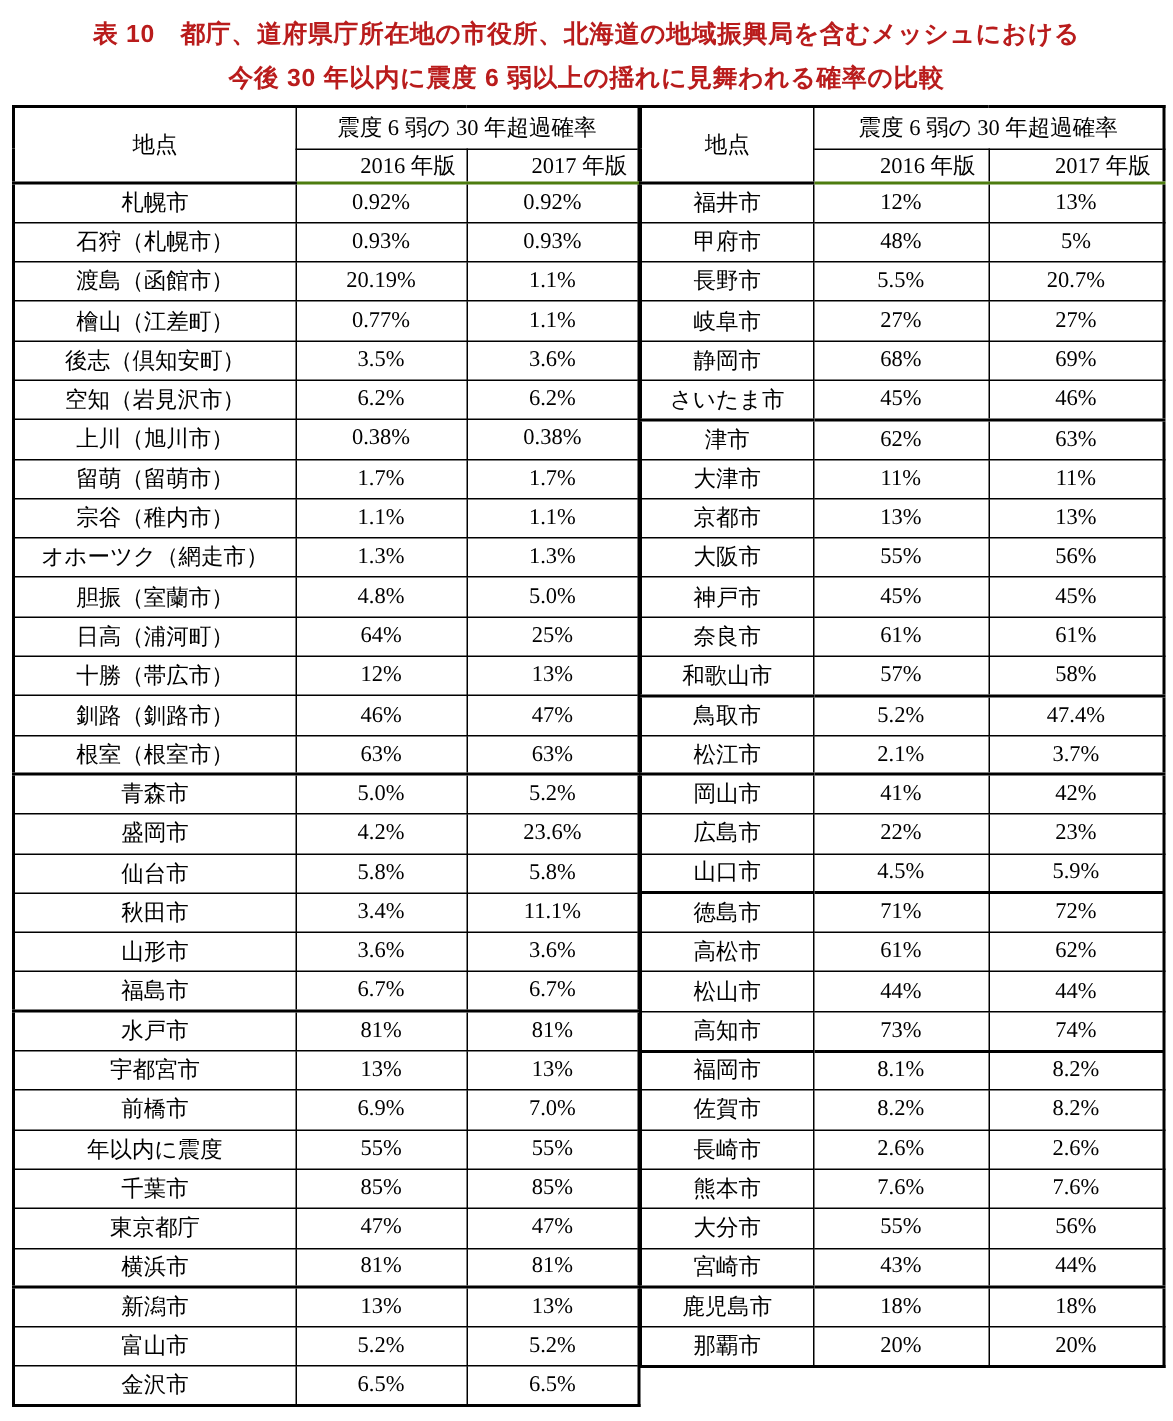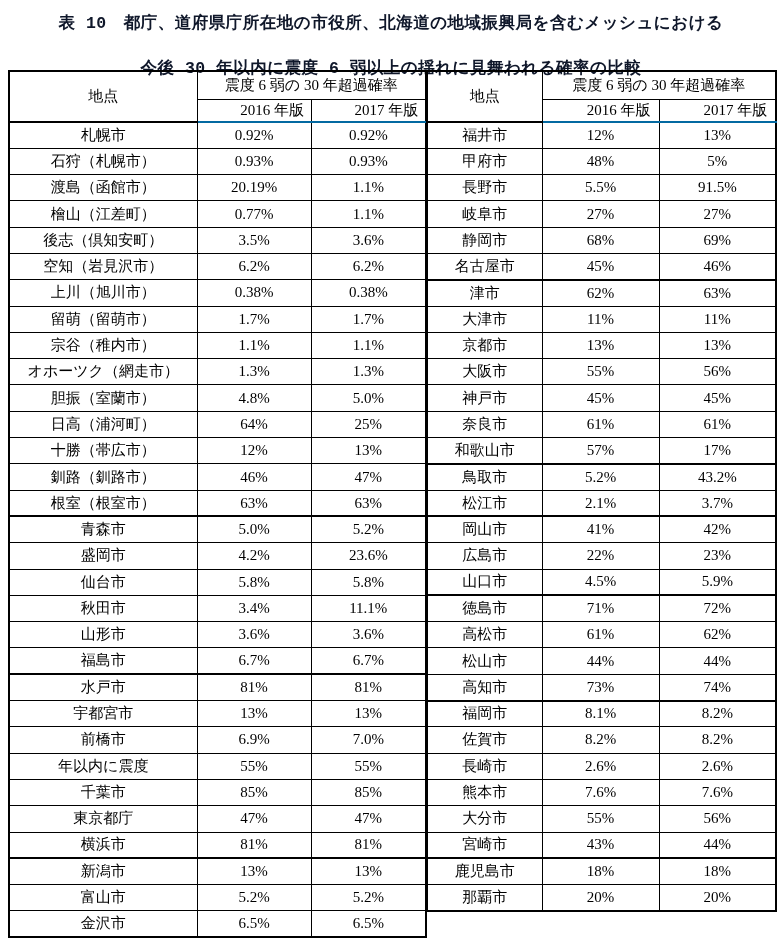--- a/index.html
+++ b/index.html
@@ -12,28 +12,28 @@
     height: 947px;
     position: relative;
     color: #000000;
     font-family: "Liberation Serif", "DejaVu Serif", serif;
   }
   .title-line {
     position: absolute;
     left: 0;
     width: 782px;
     text-align: center;
-    font-family: Liberation Mono, monospace;
+    font-family: Liberation Sans, sans-serif;
     font-weight: bold;
     font-size: 16.5px;
     letter-spacing: 0.5px;
-    color: #0f172a;
+    color: #b91c1c;
   }
   #title-line-1 { top: 12px; }
-  #title-line-2 { top: 57px; }
+  #title-line-2 { top: 41px; }
 
   .tables-wrap {
     position: absolute;
     top: 70px;
     left: 8px;
     display: flex;
     align-items: flex-start;
   }
   table {
     border-collapse: collapse;
@@ -47,21 +47,21 @@
     padding: 0;
     text-align: center;
     vertical-align: middle;
     font-weight: normal;
     font-size: 15px;
     white-space: nowrap;
     overflow: hidden;
   }
   thead tr.h1 { height: 28px; }
   thead tr.h2 { height: 23px; }
-  thead tr.h2 th { border-bottom: 2px solid #0369a1; padding-left: 36px; }
+  thead tr.h2 th { border-bottom: 2px solid #4d7c0f; padding-left: 36px; }
   thead th.loc-head { border-bottom: 2px solid #000; }
   tbody tr { height: 26.3px; }
   tbody tr.thick td { border-bottom-width: 2px; }
 </style>
 </head>
 <body>
 
 <div id="title-line-1" class="title-line">表 10　都庁、道府県庁所在地の市役所、北海道の地域振興局を含むメッシュにおける</div>
 <div id="title-line-2" class="title-line">今後 30 年以内に震度 6 弱以上の揺れに見舞われる確率の比較</div>
 
@@ -265,34 +265,34 @@
           <td>13%</td>
         </tr>
         <tr>
           <td>甲府市</td>
           <td>48%</td>
           <td>5%</td>
         </tr>
         <tr>
           <td>長野市</td>
           <td>5.5%</td>
-          <td>91.5%</td>
+          <td>20.7%</td>
         </tr>
         <tr>
           <td>岐阜市</td>
           <td>27%</td>
           <td>27%</td>
         </tr>
         <tr>
           <td>静岡市</td>
           <td>68%</td>
           <td>69%</td>
         </tr>
         <tr class="thick">
-          <td>名古屋市</td>
+          <td>さいたま市</td>
           <td>45%</td>
           <td>46%</td>
         </tr>
         <tr>
           <td>津市</td>
           <td>62%</td>
           <td>63%</td>
         </tr>
         <tr>
           <td>大津市</td>
@@ -315,26 +315,26 @@
           <td>45%</td>
         </tr>
         <tr>
           <td>奈良市</td>
           <td>61%</td>
           <td>61%</td>
         </tr>
         <tr class="thick">
           <td>和歌山市</td>
           <td>57%</td>
-          <td>17%</td>
+          <td>58%</td>
         </tr>
         <tr>
           <td>鳥取市</td>
           <td>5.2%</td>
-          <td>43.2%</td>
+          <td>47.4%</td>
         </tr>
         <tr class="thick">
           <td>松江市</td>
           <td>2.1%</td>
           <td>3.7%</td>
         </tr>
         <tr>
           <td>岡山市</td>
           <td>41%</td>
           <td>42%</td>

